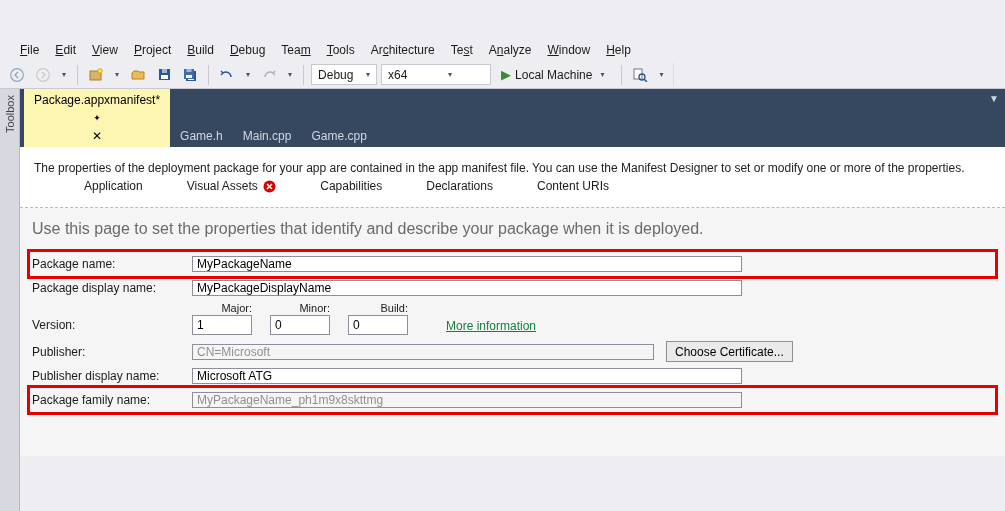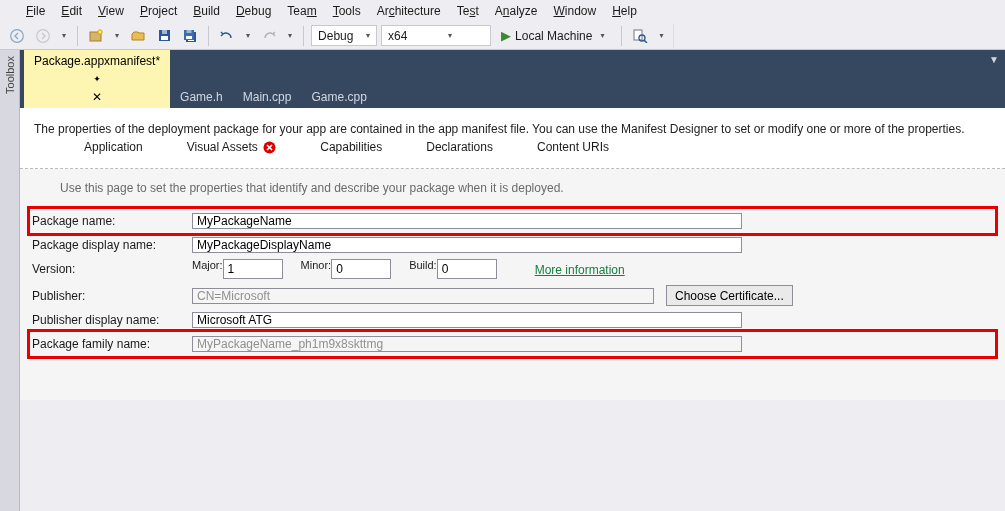--- a/index.html
+++ b/index.html
@@ -1,19 +1,19 @@
 <!DOCTYPE html>
 <html><head>
 <meta charset="utf-8">
 <style>
   * { box-sizing: border-box; margin: 0; padding: 0; font-family: "Segoe UI", Tahoma, sans-serif; }
   body { width: 1005px; height: 511px; background: #eeeef2; overflow: hidden; font-size: 12px; color: #1b1b1b; }
 
   
-  .menubar { display:flex; align-items:center; height:22px; padding:2px 18px; background:#eeeef2; }
+  .menubar { display:flex; align-items:center; height:22px; padding:2px 12px; background:#eeeef2;margin-top:39px; }
   .menubar .item { padding:2px 8px; cursor:default; }
   .menubar .item u { text-decoration: underline; }
 
   
   .toolbar { display:flex; align-items:center; height:28px; padding:0 6px; background:#eeeef2; border-bottom:1px solid #c8c8d0; gap:4px;}
   .tb-btn { width:22px; height:22px; display:flex; align-items:center; justify-content:center; border:1px solid transparent; }
   .tb-sep { width:1px; height:20px; background:#c8c8d0; margin:0 3px;}
   .tb-drop { display:flex; align-items:center; border:1px solid #c8c8d0; background:#fff; height:21px; padding:0 2px 0 6px; }
   .tb-drop span { min-width:44px; }
   .tb-caret { font-size:8px; padding:0 4px; color:#555;}
@@ -33,30 +33,30 @@
 
   
   .designer { background:#fff; padding:14px 14px 10px 14px; border-bottom:1px dashed #bbb; }
   .designer p { font-size:12px; color:#222;}
   .subtabs { display:flex; gap:0; padding-left:28px;}
   .subtab { padding:4px 22px; font-size:12px; color:#1b1b1b; cursor:default;}
   .subtab.active { background:#f3f3f3; }
 
   
   .form-area { background:#f5f5f5; padding:12px 12px 40px 12px; }
-  .hint { color:#6a6a6a; font-size:12px; margin-bottom:16px;margin-left:28px;}
+  .hint { color:#6a6a6a; font-size:16px; margin-bottom:16px;}
   .row { display:flex; align-items:center; margin-bottom:6px; }
   .lbl { width:160px; font-size:12px; }
   .field { flex:0 0 550px; }
   .field input { width:100%; height:16px; border:1px solid #8e8e9a; padding:1px 4px; font-size:12px; background:#fff;}
   .field input[readonly] { background:#f5f5f5; color:#909090;}
   .highlight { outline:3px solid #e80000; outline-offset:2px; padding:2px 0;}
 
   .ver-wrap { display:flex; gap:18px; align-items:flex-end;}
-  .ver-col { display:flex; flex-direction:row;}
+  .ver-col { display:flex; flex-direction:column;align-items:flex-end;}
   .ver-col label { font-size:11px; margin-bottom:1px;}
   .ver-col input { width:60px; height:20px; border:1px solid #8e8e9a; padding:1px 4px; font-size:12px;}
   .more { color:#15803d; text-decoration:underline; align-self:flex-end; margin-bottom:2px; margin-left:20px;}
 
   .btn { border:1px solid #8e8e9a; background:#eaeaea; height:21px; padding:0 8px; font-size:12px; margin-left:12px;}
 
   .main-right { flex:1; display:flex; flex-direction:column;}
 
   svg { display:block; }
 </style>

